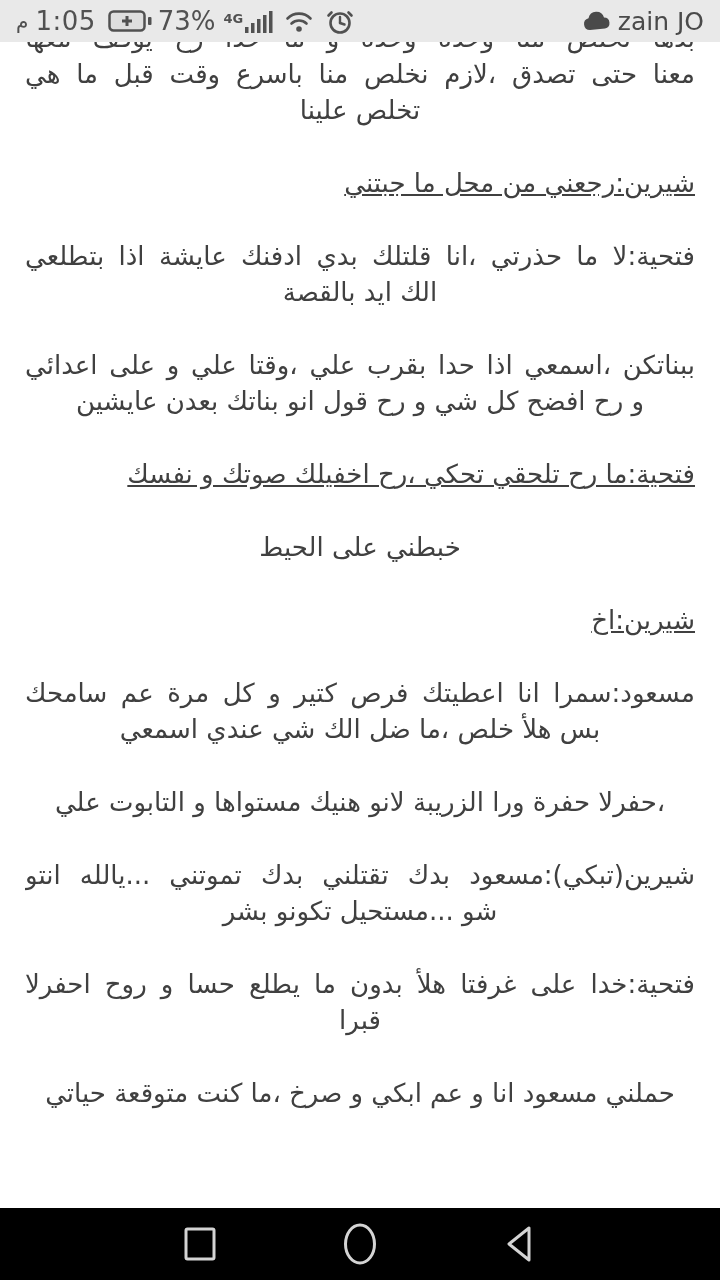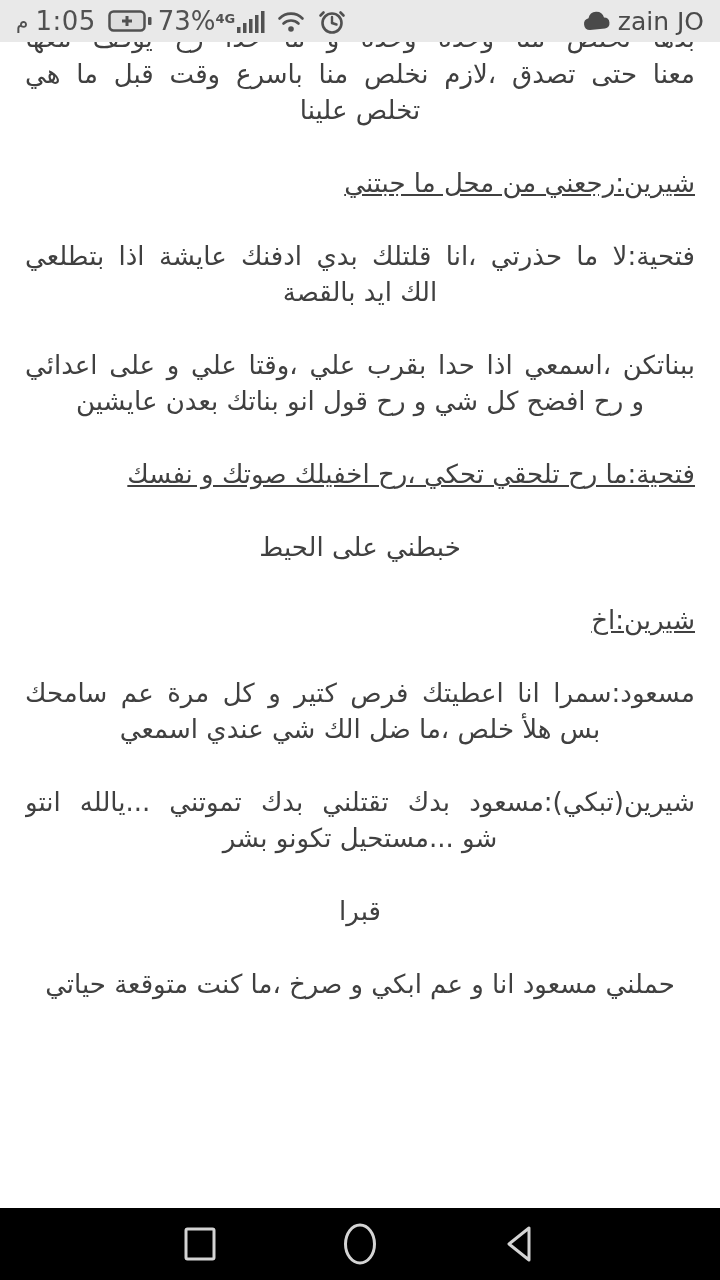--- a/index.html
+++ b/index.html
@@ -18,21 +18,21 @@
     background:#e9e9e9; color:#515151;
     display:flex; align-items:center; padding:0 16px;
     z-index:20;
   }
   .sb-left { display:flex; align-items:center; }
   .sb-right { margin-left:auto; display:flex; align-items:center; }
   .sb-period { font-size:20px; margin-right:7px; }
   .sb-time { font-size:26px; letter-spacing:0.5px; }
   .sb-batt { margin:0 4px 0 12px; display:flex; align-items:center; }
   .sb-pct { font-size:26px;text-align:right; }
-  .sb-net { font-size:13px; font-weight:bold; align-self:flex-start; margin:5px 1px 0 0; }
+  .sb-net { font-size:13px; font-weight:bold; align-self:flex-start; margin:5px 1px 0 8px; }
   .sb-bars { margin-right:10px; display:flex; align-items:flex-end; }
   .sb-wifi { margin-right:12px; display:flex; align-items:center; }
   .sb-alarm { display:flex; align-items:center; }
   .sb-cloud { margin-right:6px; display:flex; align-items:center; }
   .sb-carrier { font-size:25px; color:#4a4a4a; }
 
   
   .story {
     position:absolute; top:42px; left:25px; right:25px; bottom:72px;
     overflow:hidden;
@@ -151,28 +151,30 @@
     <p>
       <span class="ln ln-right">شيرين:اخ</span>
     </p>
 
     <p>
       <span class="ln ln-full">مسعود:سمرا انا اعطيتك فرص كتير و كل مرة عم سامحك</span>
       <span class="ln ln-center">بس هلأ خلص ،ما ضل الك شي عندي اسمعي</span>
     </p>
 
     <p>
+      <span class="ln ln-center">،حفرلا حفرة ورا الزريبة لانو هنيك مستواها و التابوت علي</span>
     </p>
 
     <p>
       <span class="ln ln-full">شيرين(تبكي):مسعود بدك تقتلني بدك تموتني ...يالله انتو</span>
       <span class="ln ln-center">شو ...مستحيل تكونو بشر</span>
     </p>
 
     <p>
+      <span class="ln ln-full">فتحية:خدا على غرفتا هلأ بدون ما يطلع حسا و روح احفرلا</span>
       <span class="ln ln-center">قبرا</span>
     </p>
 
     <p>
       <span class="ln ln-center">حملني مسعود انا و عم ابكي و صرخ ،ما كنت متوقعة حياتي</span>
     </p>
   </div>
 
   <div class="nav-bar">
     <button class="nav-btn">

